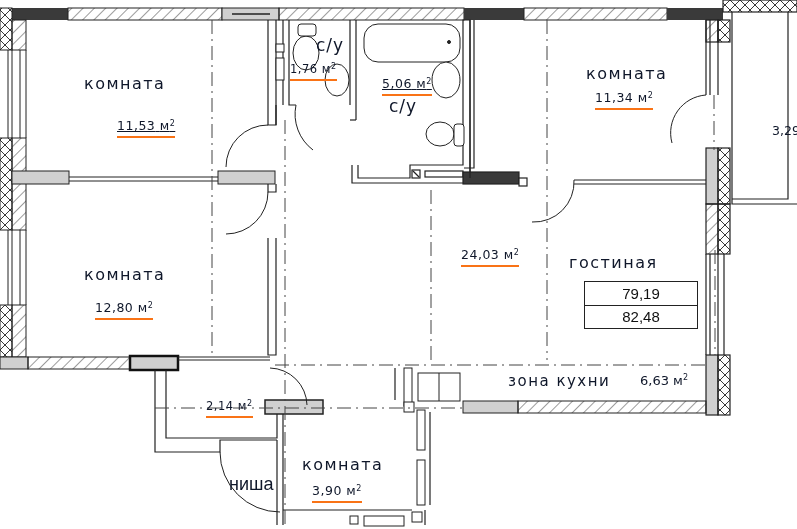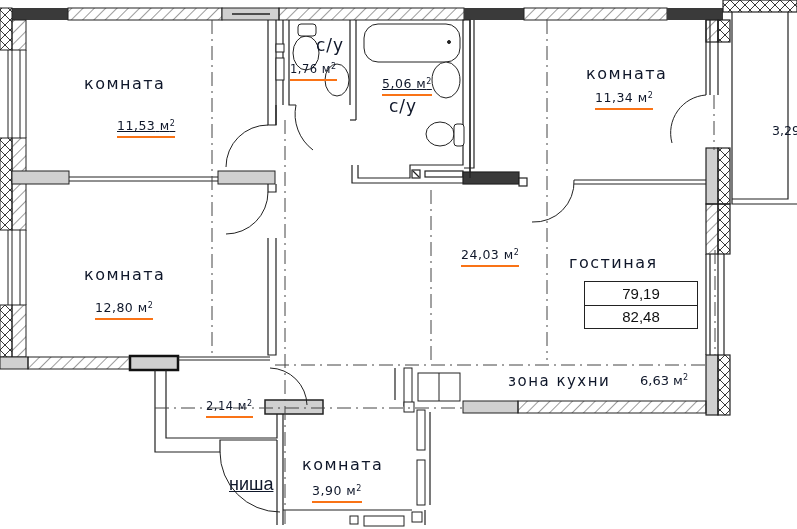--- a/index.html
+++ b/index.html
@@ -202,13 +202,13 @@
 </div>
 
 <div class="lbl room-name" style="left:508px;top:372px;font-size:15px;">зона кухни</div>
 <div class="lbl" style="left:640px;top:373px;font-size:13px;"><span>6,63</span> <span>м</span><sup style="font-size:8px;vertical-align:top;">2</sup></div>
 
 <div class="lbl area" style="left:206px;top:399px;font-size:11.5px;"><span>2,14</span> <span>м</span><sup>2</sup></div>
 
 <div class="lbl room-name" style="left:302px;top:455px;">комната</div>
 <div class="lbl area" style="left:312px;top:484px;"><span>3,90</span> <span>м</span><sup>2</sup></div>
 
-<div class="lbl nisha" style="left:229px;top:474px;text-decoration:underline;">ниша</div>
+<div class="lbl nisha" style="left:229px;top:474px;">ниша</div>
 
 </body></html>

